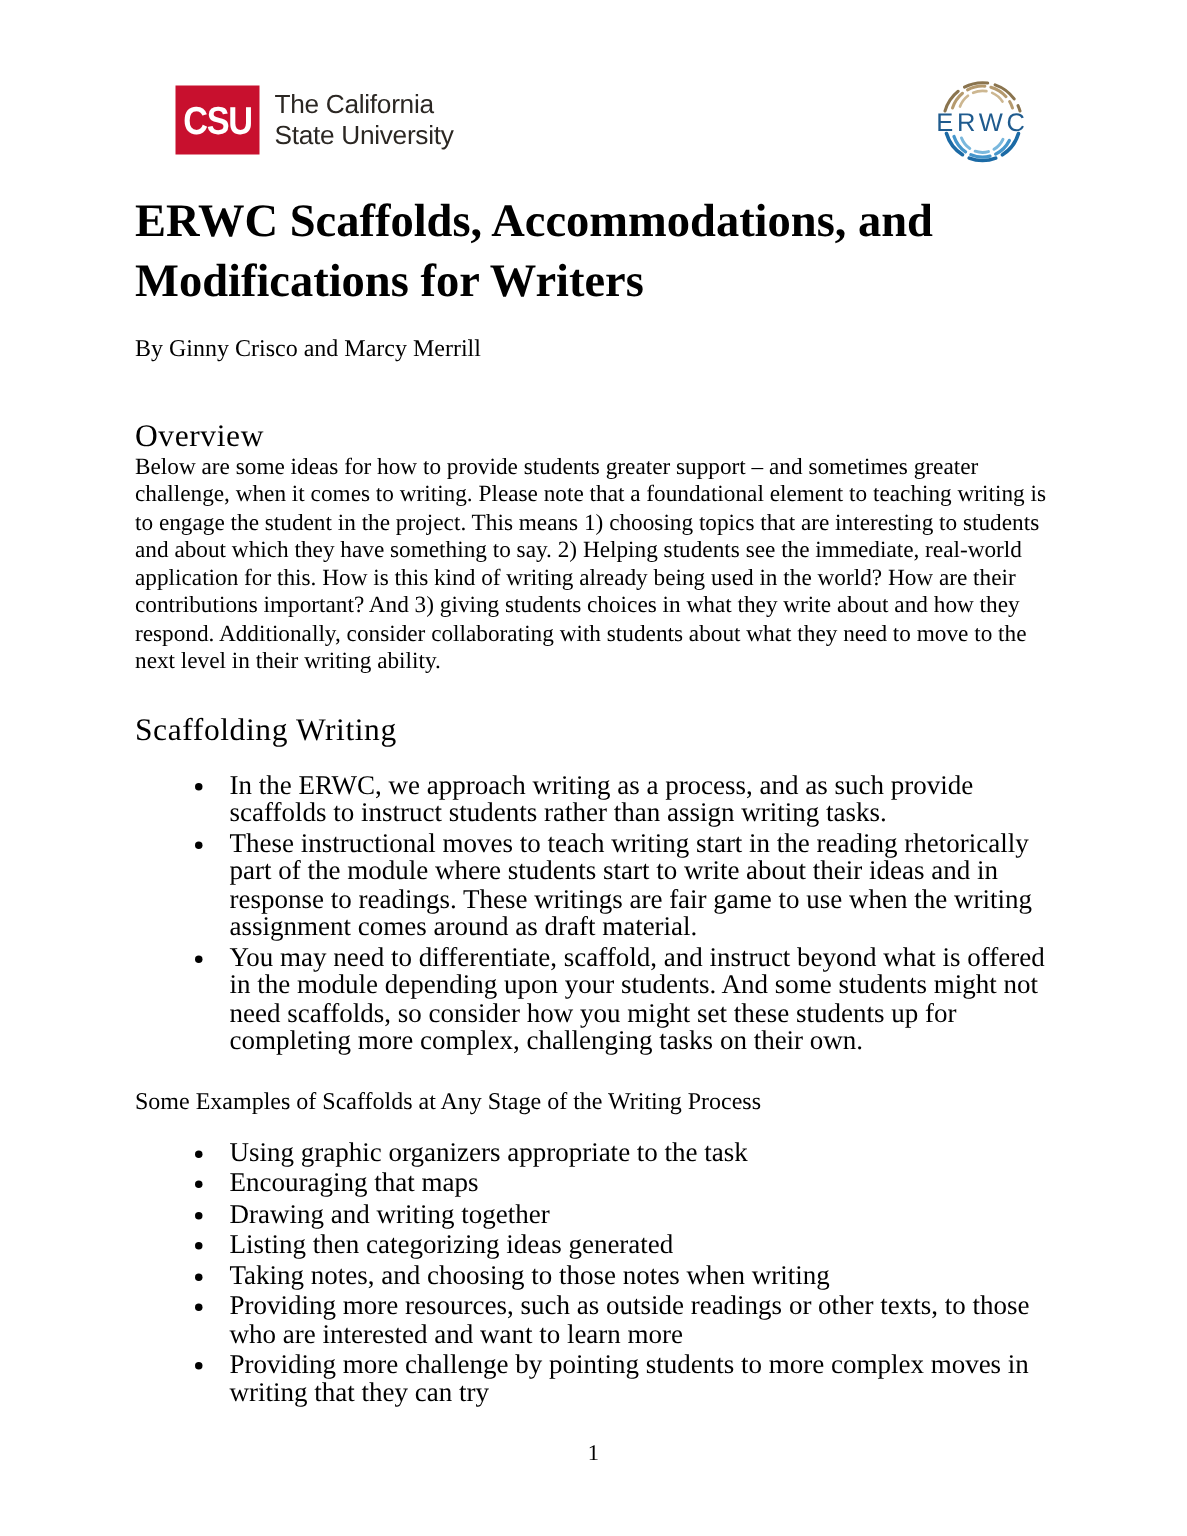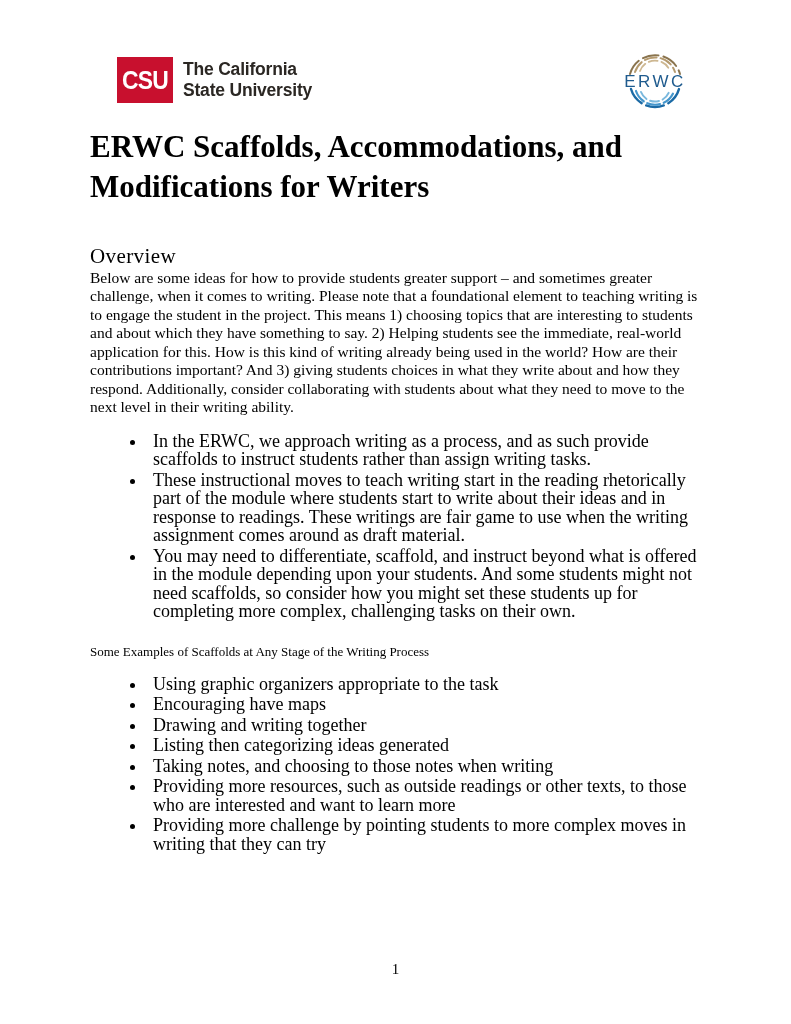--- a/index.html
+++ b/index.html
@@ -42,21 +42,21 @@
   .csu-box span {
     font-family: "Liberation Sans", sans-serif;
     font-weight: bold;
     font-size: 26px;
     color: #ffffff;
     letter-spacing: -1px;
     transform: scaleX(0.88);
   }
   .csu-wordmark {
     font-family: "Liberation Sans", sans-serif;
-    font-weight: bold;
+    font-weight: normal;
     font-size: 17.5px;
     line-height: 1.18;
     color: var(--logo-text);
     letter-spacing: -0.2px;
   }
   .erwc-logo {
     position: absolute;
     left: 617px;
     top: 43px;
     width: 76px;
@@ -98,21 +98,21 @@
     list-style: disc outside;
   }
   ul.doc-list li {
     font-size: 18px;
     line-height: 18.5px;
     padding-left: 6px;
     margin-bottom: 2px;
   }
   .sub-heading {
     margin-top: 23px;
-    font-size: 13px;
+    font-size: 16px;
     font-weight: normal;
   }
   .page-number {
     position: absolute;
     bottom: 46px;
     left: 0;
     width: 100%;
     text-align: center;
     font-size: 15px;
   }
@@ -143,37 +143,39 @@
       <path d="M 19 48 A 20 20 0 0 0 57 48" fill="none" stroke="#4596cc" stroke-width="2.2" stroke-dasharray="13 4" stroke-linecap="round"></path>
       <path d="M 24 49 A 15 15 0 0 0 52 49" fill="none" stroke="#7ab8dd" stroke-width="2" stroke-dasharray="9 4" stroke-linecap="round"></path>
       <text id="erwc-logo-text" x="38" y="44" text-anchor="middle" font-family="Liberation Sans, sans-serif" font-size="17" letter-spacing="2.5" fill="#1F5B8E">ERWC</text>
     </svg>
   </div>
 
   <div class="content">
 
     <h1 class="doc-title">ERWC Scaffolds, Accommodations, and Modifications for Writers</h1>
 
+    <div class="byline">By Ginny Crisco and Marcy Merrill</div>
 
     <h2 class="section-heading">Overview</h2>
 
     <p class="body-paragraph">Below are some ideas for how to provide students greater support – and sometimes greater challenge, when it comes to writing. Please note that a foundational element to teaching writing is to engage the student in the project. This means 1) choosing topics that are interesting to students and about which they have something to say. 2) Helping students see the immediate, real-world application for this. How is this kind of writing already being used in the world? How are their contributions important? And 3) giving students choices in what they write about and how they respond. Additionally, consider collaborating with students about what they need to move to the next level in their writing ability.</p>
 
+    <h2 class="section-heading scaffolding">Scaffolding Writing</h2>
 
     <ul class="doc-list">
       <li>In the ERWC, we approach writing as a process, and as such provide scaffolds to instruct students rather than assign writing tasks.</li>
       <li>These instructional moves to teach writing start in the reading rhetorically part of the module where students start to write about their ideas and in response to readings. These writings are fair game to use when the writing assignment comes around as draft material.</li>
       <li>You may need to differentiate, scaffold, and instruct beyond what is offered in the module depending upon your students. And some students might not need scaffolds, so consider how you might set these students up for completing more complex, challenging tasks on their own.</li>
     </ul>
 
     <div class="sub-heading">Some Examples of Scaffolds at Any Stage of the Writing Process</div>
 
     <ul class="doc-list">
       <li>Using graphic organizers appropriate to the task</li>
-      <li>Encouraging have maps</li>
+      <li>Encouraging that maps</li>
       <li>Drawing and writing together</li>
       <li>Listing then categorizing ideas generated</li>
       <li>Taking notes, and choosing to those notes when writing</li>
       <li>Providing more resources, such as outside readings or other texts, to those who are interested and want to learn more</li>
       <li>Providing more challenge by pointing students to more complex moves in writing that they can try</li>
     </ul>
 
   </div>
 
   <div class="page-number">1</div>

